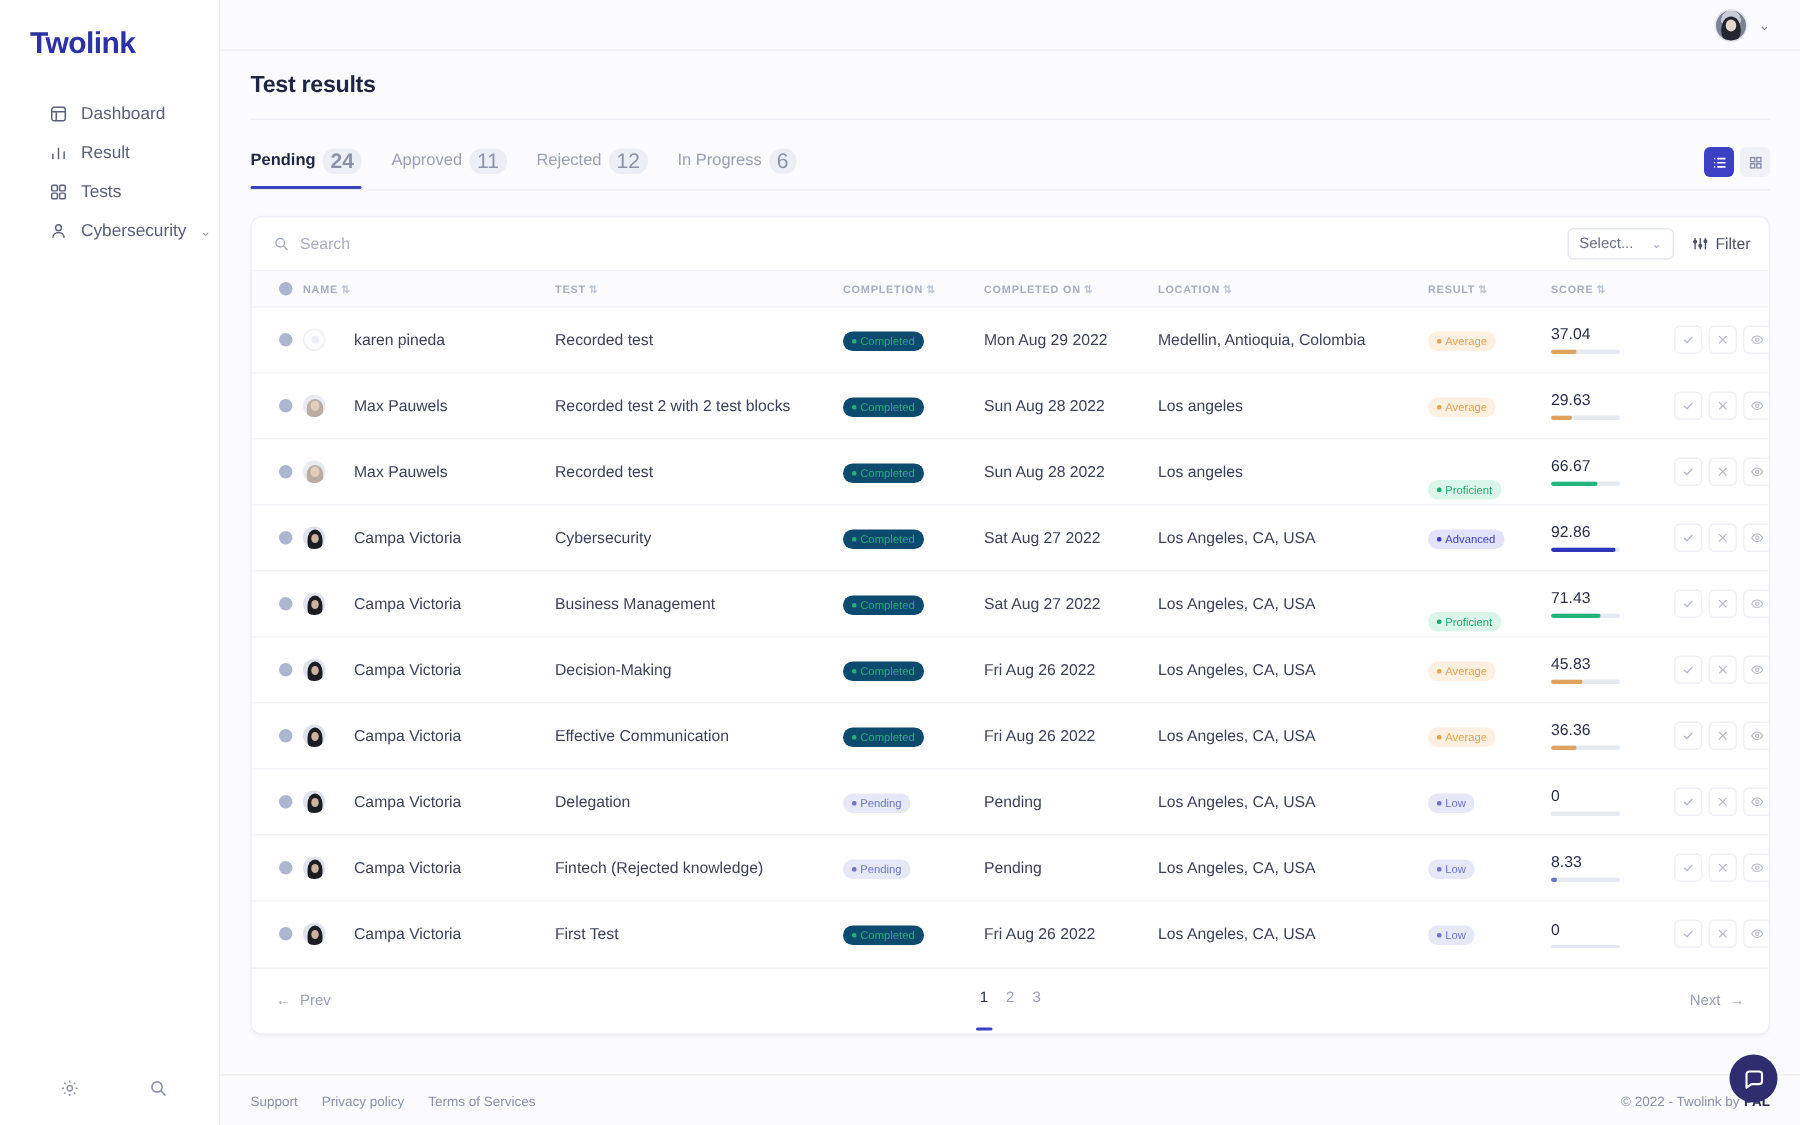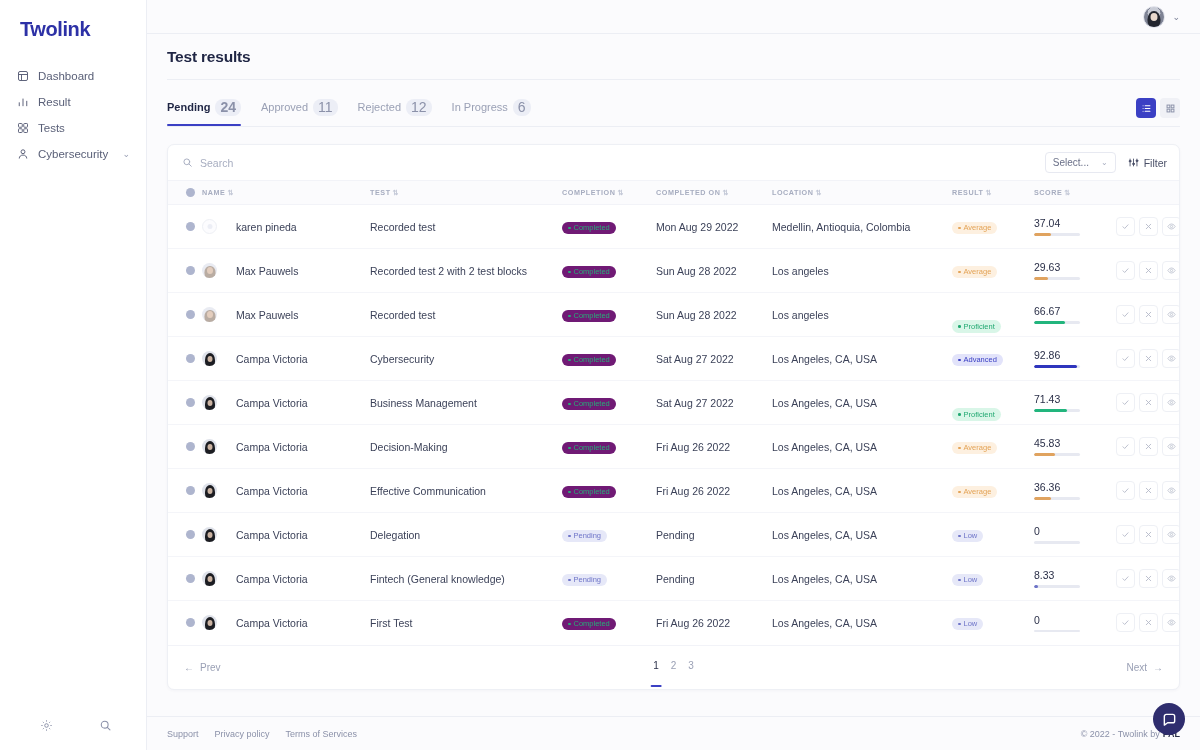--- a/index.html
+++ b/index.html
@@ -15,21 +15,21 @@
   
   #sidebar {
     position:absolute; left:0; top:0; width:147px; height:750px;
     background:#ffffff; border-right:1px solid #eceef4;
     display:flex; flex-direction:column;
   }
   .brand {
     font-size:20px; font-weight:700; color:#2d31a6;
     padding:18px 0 0 20px; letter-spacing:-0.4px;
   }
-  .nav { margin-top:22px; }
+  .nav { margin-top:22px;padding-left:16px; }
   .nav-item {
     display:flex; align-items:center; gap:9px;
     padding:7px 12px 7px 17px; cursor:pointer;
     font-size:11.5px; color:#5a6078; position:relative;
   }
   .nav-ico { width:12px; height:12px; flex:0 0 12px; display:block; }
   .nav-ico svg { width:12px; height:12px; display:block; }
   .nav-chev { margin-left:auto; margin-right:4px; color:#9aa0b5; font-size:9px; line-height:1; }
   .sb-bottom {
     margin-top:auto; display:flex; align-items:center;
@@ -185,21 +185,21 @@
     content:""; position:absolute; left:50%; top:30%; transform:translateX(-50%);
     width:5px; height:6px; border-radius:50%; background:#cbb3a2; z-index:2;
   }
 
   .pill {
     display:inline-flex; align-items:center; gap:3px;
     font-size:7.5px; border-radius:9px; padding:2.5px 6px; line-height:1;
     white-space:nowrap;
   }
   .pill .dot { width:2.5px; height:2.5px; border-radius:50%; background:currentColor; }
-  .pill.completed { background:#701a75; color:#27ad77;justify-content:flex-end; }
+  .pill.completed { background:#0c4a6e; color:#27ad77;justify-content:flex-end; }
   .pill.pending   { background:#e6e8f8; color:#6e74c8; }
   .pill.average   { background:#fdf0e0; color:#e3a356; }
   .pill.proficient{ background:#d9f6e8; color:#22a972;margin-top:24px; }
   .pill.advanced  { background:#e2e3fa; color:#3b40c4; }
   .pill.low       { background:#e6e8f8; color:#6e74c8; }
 
   .score-val { font-size:10.5px; color:#2a2f48; margin-bottom:4px; }
   .bar { width:46px; height:2.5px; background:#e7e9f1; border-radius:2px; overflow:hidden; }
   .bar i { display:block; height:100%; border-radius:2px; }
 
@@ -874,21 +874,21 @@
           <tr>
             <td class="c-chk">
               <span class="chk"></span>
             </td>
             <td class="c-name">
               <div class="namecell">
                 <span class="av v"></span>
                 <span>Campa Victoria</span>
               </div>
             </td>
-            <td class="c-test"><span>Fintech (General knowledge)</span></td>
+            <td class="c-test"><span>Fintech (Rejected knowledge)</span></td>
             <td class="c-comp"><span class="pill pending">
                 <i class="dot"></i>
                 <span>Pending</span>
               </span></td>
             <td class="c-on"><span>Pending</span></td>
             <td class="c-loc"><span>Los Angeles, CA, USA</span></td>
             <td class="c-res"><span class="pill low">
                 <i class="dot"></i>
                 <span>Low</span>
               </span></td>

